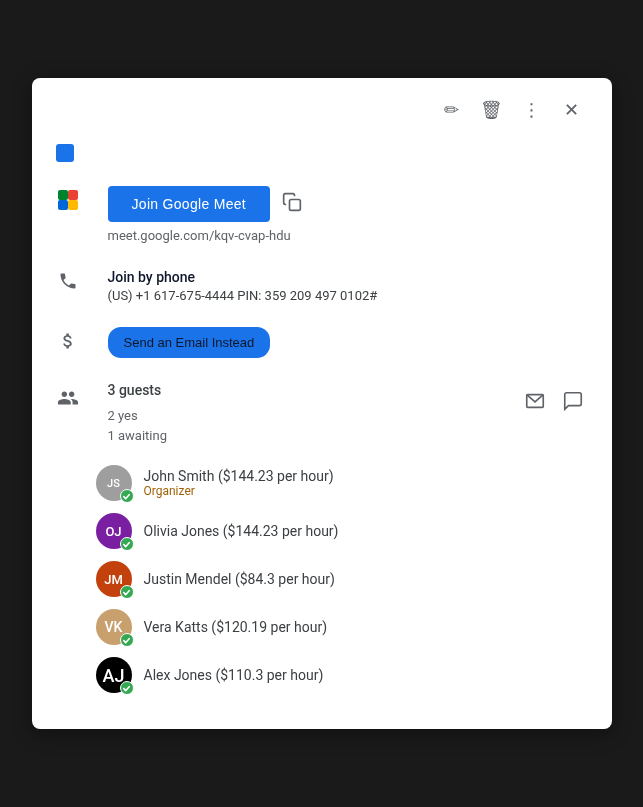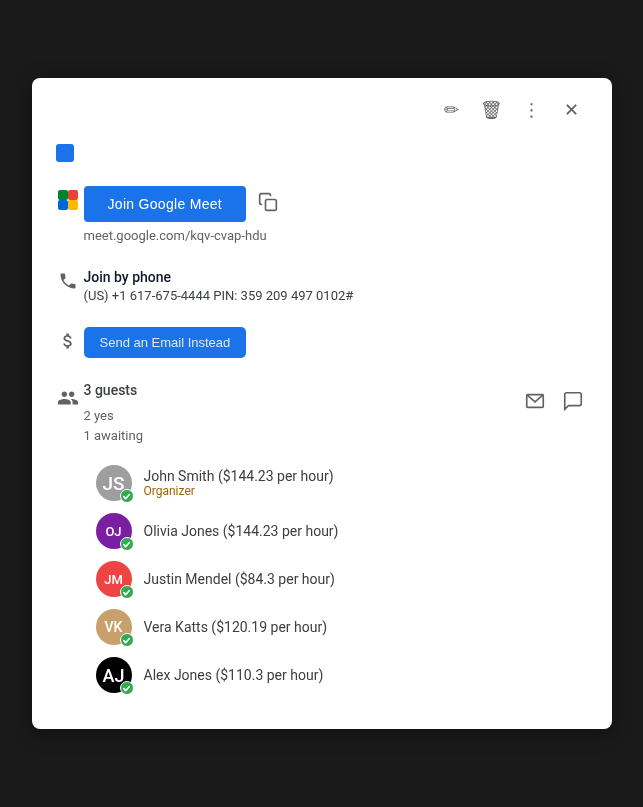--- a/index.html
+++ b/index.html
@@ -63,21 +63,21 @@
       color: #3c4043;
       margin-bottom: 2px;
     }
     .event-recurrence {
       font-size: 14px;
       color: #3c4043;
     }
     .section {
       display: flex;
       align-items: flex-start;
-      gap: 4px;
+      gap: 28px;
       margin-bottom: 16px;
       padding: 4px 0;
     }
     .section-icon {
       width: 24px;
       height: 24px;
       flex-shrink: 0;
       display: flex;
       align-items: center;
       justify-content: center;
@@ -132,23 +132,23 @@
       align-items: center;
       gap: 12px;
     }
     .cost-text {
       color: #d93025;
       font-size: 15px;
       font-weight: 500;
     }
     .email-btn {
       background: #1a73e8;
-      color: #e5e5e5;
+      color: #0f172a;
       border: none;
-      border-radius: 5px;
+      border-radius: 13px;
       padding: 8px 16px;
       font-size: 13px;
       font-weight: 500;
       cursor: pointer;
       white-space: nowrap;
     }
     .guests-label {
       font-size: 14px;
       color: #3c4043;
       font-weight: 500;
@@ -332,21 +332,21 @@
           </button>
         </div>
       </div>
     </div>
   </div>
 
   <div class="guest-list">
 
     <div class="guest-item">
       <div class="avatar-wrap">
-        <div class="avatar av-john" style="background:#9e9e9e; font-size:19px;">
+        <div class="avatar av-john" style="background:#9e9e9e; font-size:11px;">
           JS
         </div>
         <div class="check-badge">
           <svg viewBox="0 0 10 10" fill="none">
             <polyline points="2,5 4,7.5 8,3" stroke="white" stroke-width="1.8" stroke-linecap="round" stroke-linejoin="round"></polyline>
           </svg>
         </div>
       </div>
       <div>
         <div class="guest-name">John Smith ($144.23 per hour)</div>
@@ -363,21 +363,21 @@
           </svg>
         </div>
       </div>
       <div>
         <div class="guest-name">Olivia Jones ($144.23 per hour)</div>
       </div>
     </div>
 
     <div class="guest-item">
       <div class="avatar-wrap">
-        <div class="avatar" style="background:#ef4444; font-size:13px;">JM</div>
+        <div class="avatar" style="background:#c2410c; font-size:13px;">JM</div>
         <div class="check-badge">
           <svg viewBox="0 0 10 10" fill="none">
             <polyline points="2,5 4,7.5 8,3" stroke="white" stroke-width="1.8" stroke-linecap="round" stroke-linejoin="round"></polyline>
           </svg>
         </div>
       </div>
       <div>
         <div class="guest-name">Justin Mendel ($84.3 per hour)</div>
       </div>
     </div>

